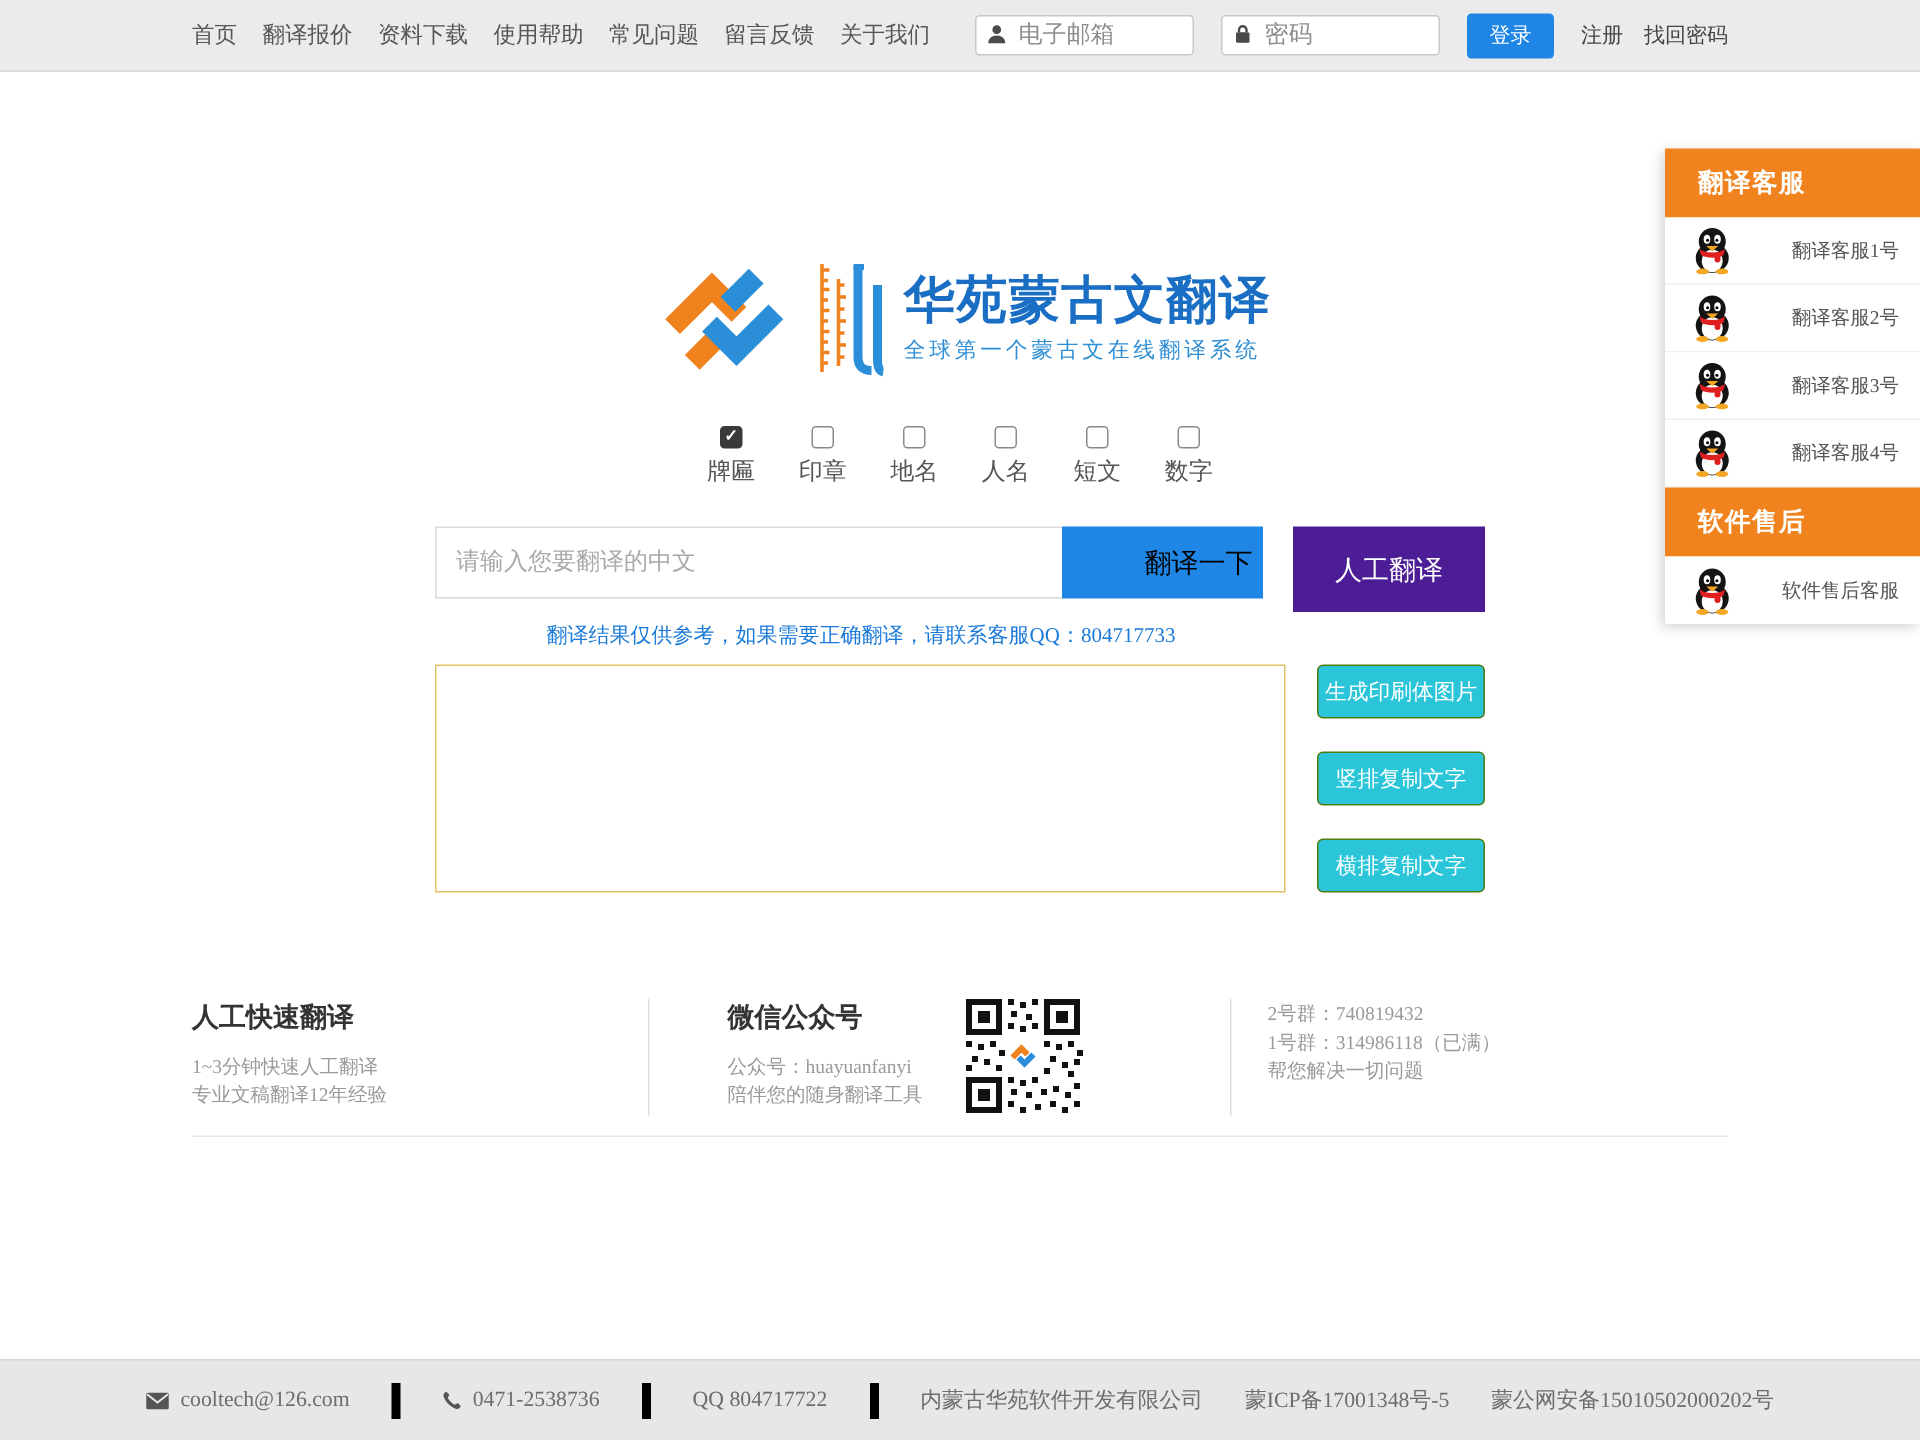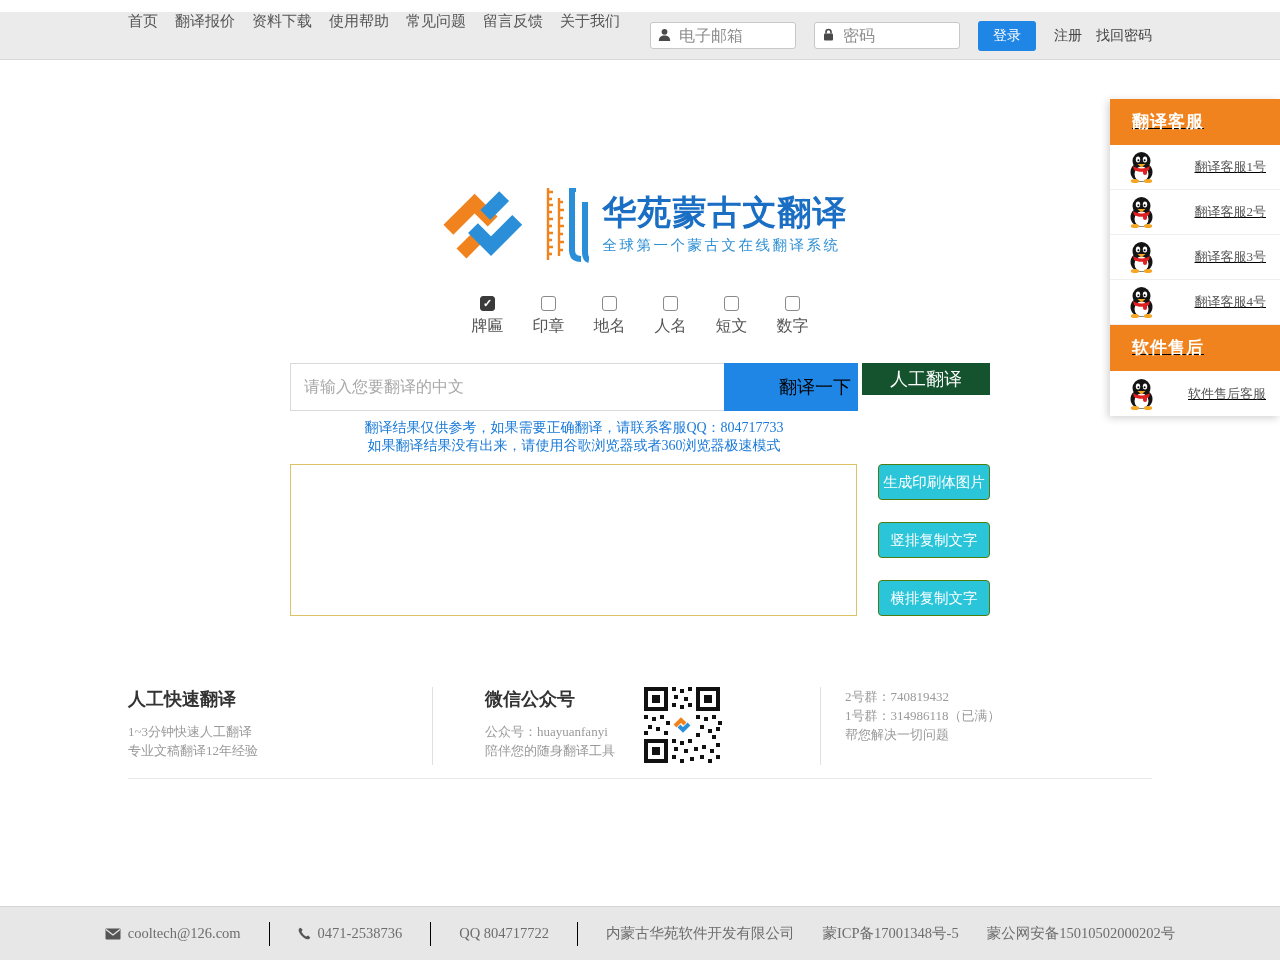--- a/index.html
+++ b/index.html
@@ -9,22 +9,22 @@
     background:#fff;
     font-family:"Liberation Sans", sans-serif;
     overflow:hidden;
   }
 
   
   .topbar {
     height:48px; background:#ebebeb; border-bottom:1px solid #d9d9d9;
   }
   .topbar-inner {
-    width:1024px; margin:12px auto; height:100%;
-    display:flex; justify-content:space-between;
+    width:1024px; margin:0 auto; height:100%;
+    display:flex; align-items:center; justify-content:space-between;
   }
   .nav { display:flex; gap:17px; }
   .nav a {
     font-size:15px; color:#555; text-decoration:none; cursor:pointer; white-space:nowrap;
   }
   .login-area { display:flex; align-items:center; gap:18px; }
   .input-wrap { position:relative; }
   .input-wrap svg { position:absolute; left:8px; top:6px; }
   .login-input {
     width:146px; height:27px; border:1px solid #c8c8c8; border-radius:3px;
@@ -68,22 +68,22 @@
   .translate-input {
     flex:1; height:48px; border:1px solid #d9d9d9; border-right:none;
     font-size:16px; color:#333; padding:0 13px; outline:none;
   }
   .translate-input::placeholder { color:#a9a9a9; }
   .btn-translate {
     width:134px; height:48px; background:#2086e5; color:#000000; border:none;
     font-size:18px; cursor:pointer;padding-left:48px;
   }
   .btn-manual {
-    width:128px; height:32px; background:#14532d; color:#fff; border:none;
-    font-size:18px; cursor:pointer; margin-left:4px;
+    width:128px; height:57px; background:#4c1d95; color:#fff; border:none;
+    font-size:18px; cursor:pointer; margin-left:20px;
   }
   .notice {
     width:568px; margin-top:8px; text-align:center;
     font-family:"Liberation Serif", serif; font-size:14px; color:#1a7ad9; line-height:18px;
   }
   .result-row { display:flex; margin-top:9px; }
   .result-box {
     width:568px; height:152px; border:1px solid #ddc266; background:#fff;
     resize:none; outline:none; font-size:15px; color:#333; padding:6px;
   }
@@ -107,27 +107,27 @@
   .footer-rule { border:none; border-top:1px solid #e8e8e8; margin-top:13px; }
 
   
   .bottombar {
     position:absolute; left:0; bottom:0; width:1280px; height:54px;
     background:#e7e7e7; border-top:1px solid #d5d5d5;
     display:flex; align-items:center; justify-content:center;
     font-family:"Liberation Serif", serif; font-size:14.5px; color:#6d6d6d;text-align:center;
   }
   .bb-item { display:flex; align-items:center; gap:7px; padding:0 28px; height:24px; }
-  .bb-sep { border-left:1px solid #000000; }
+  .bb-sep { border-left:6px solid #000000; }
   .bb-group { display:flex; gap:28px; }
 
   
   .sidebar {
     position:absolute; left:1110px; top:99px; width:170px;
-    background:#fff; box-shadow:-2px 2px 8px rgba(0,0,0,0.18); z-index:50;text-decoration:underline;
+    background:#fff; box-shadow:-2px 2px 8px rgba(0,0,0,0.18); z-index:50;
   }
   .sb-header {
     height:46px; background:#f0831e; color:#fff; font-size:17px; font-weight:bold;
     line-height:46px; padding-left:22px; letter-spacing:1px;
   }
   .sb-item {
     height:45px; display:flex; align-items:center; padding:0 14px 0 18px;
     border-bottom:1px solid #efefef; background:#fff; cursor:pointer;
   }
   .sb-item:last-child { border-bottom:none; }
@@ -229,21 +229,20 @@
   </div>
 
   <div class="translate-wrap">
     <div class="translate-row">
       <input class="translate-input" type="text" placeholder="请输入您要翻译的中文" style="">
       <button class="btn-translate">翻译一下</button>
       <button class="btn-manual">人工翻译</button>
     </div>
     <div class="notice">
       <div>翻译结果仅供参考，如果需要正确翻译，请联系客服QQ：804717733</div>
-      <div>如果翻译结果没有出来，请使用谷歌浏览器或者360浏览器极速模式</div>
     </div>
     <div class="result-row">
       <textarea class="result-box" style=""></textarea>
       <div class="action-col">
         <button class="btn-cyan">生成印刷体图片</button>
         <button class="btn-cyan">竖排复制文字</button>
         <button class="btn-cyan">横排复制文字</button>
       </div>
     </div>
   </div>

